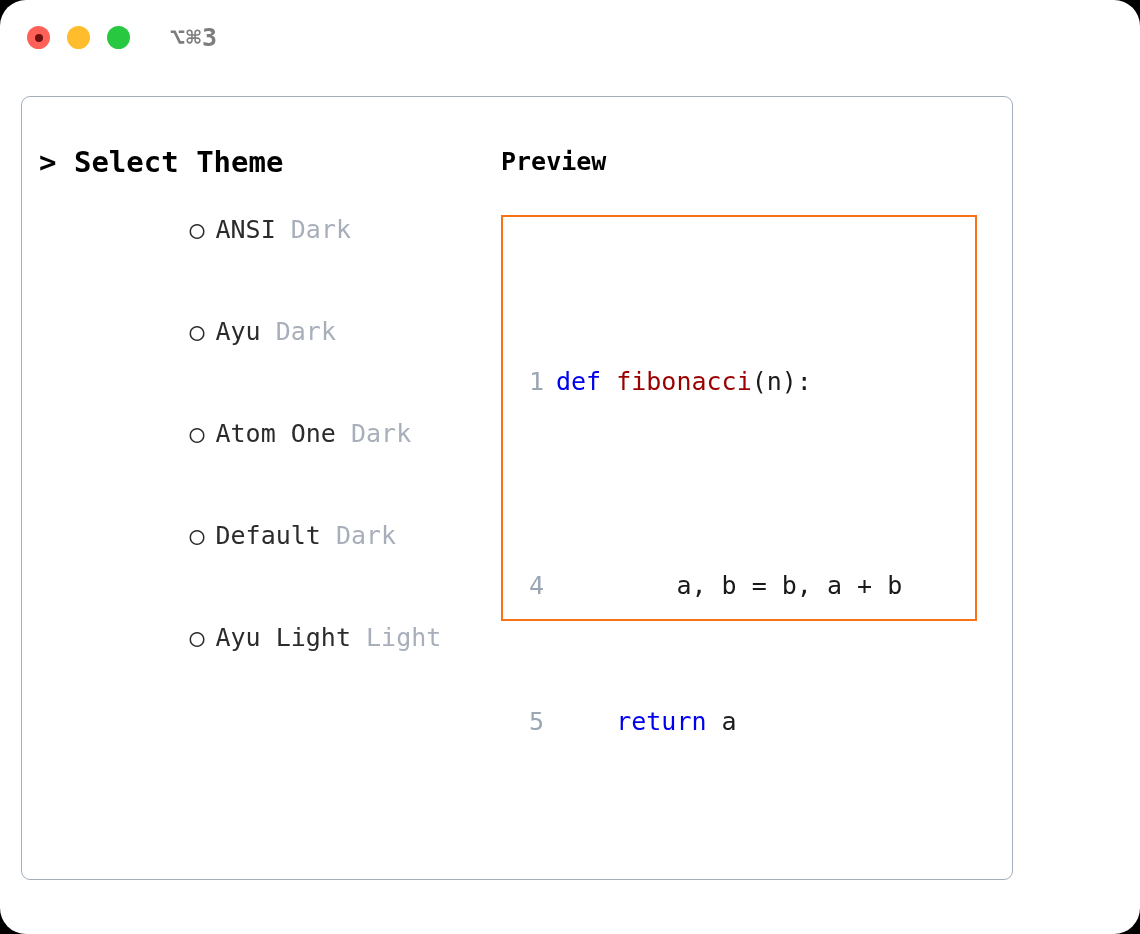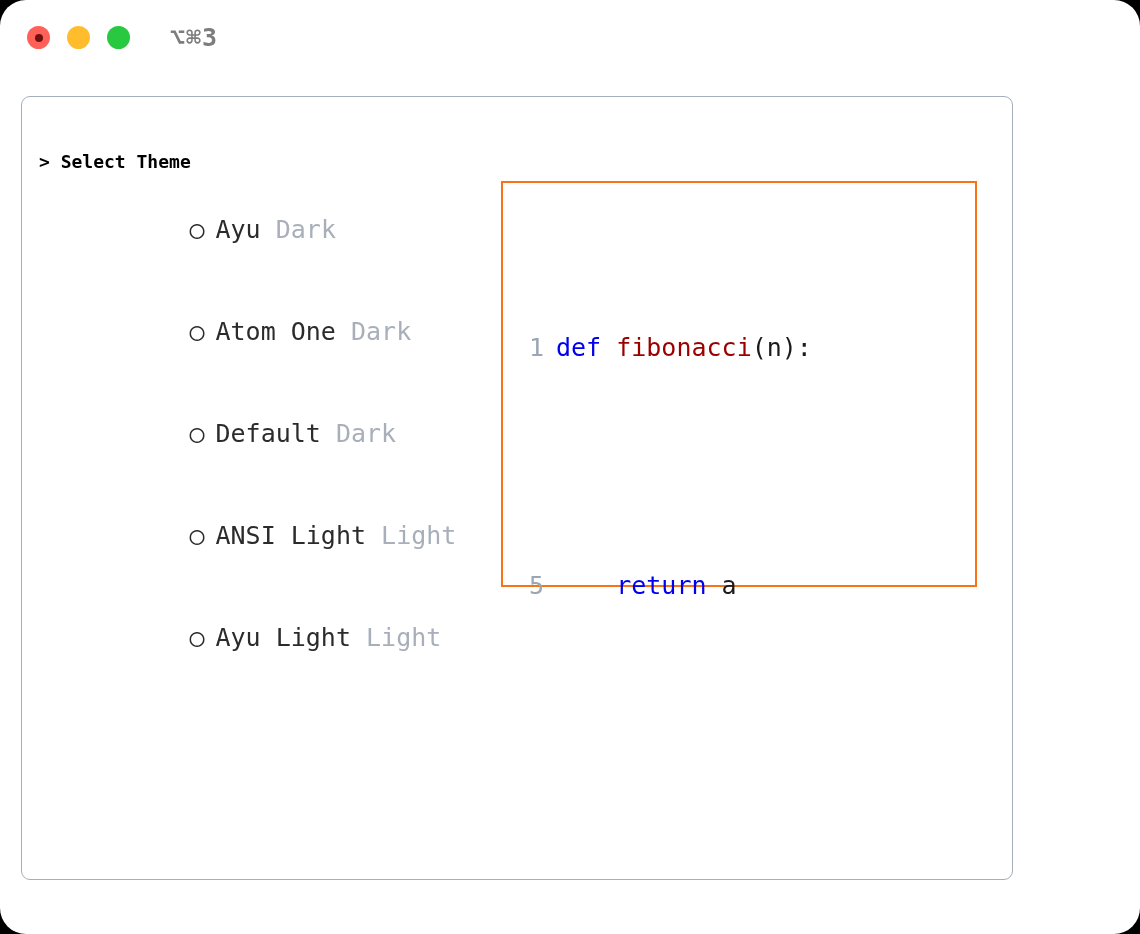--- a/index.html
+++ b/index.html
@@ -87,21 +87,21 @@
   }
 
   
   .left-col {
     position: absolute;
     left: 17px;
     top: 48px;
     width: 440px;
   }
   .section-head {
-    font-size: 18px;
+    font-size: 29px;
     line-height: 34px;
     color: #000000;
     font-weight: bold;
     white-space: pre;
   }
   .opt {
     font-size: 25px;
     line-height: 34px;
     white-space: pre;
     color: #2b2b2b;
@@ -169,54 +169,56 @@
     <div class="shortcut">⌥⌘3</div>
   </div>
 
   <div class="dialog">
     <div class="cols">
 
       <div class="left-col">
 
         <div class="section-head">&gt; Select Theme</div>
 
+        <div class="opt">
+          <span class="bullet">○</span><span class="label">ANSI</span><span> </span><span class="tag">Dark</span>
+        </div>
 
         <div class="opt">
           <span class="bullet">○</span><span class="label">Ayu</span><span> </span><span class="tag">Dark</span>
         </div>
 
         <div class="opt">
           <span class="bullet">○</span><span class="label">Atom One</span><span> </span><span class="tag">Dark</span>
         </div>
 
         <div class="opt">
           <span class="bullet">○</span><span class="label">Default</span><span> </span><span class="tag">Dark</span>
         </div>
 
 
 
-        <div class="opt">
-          <span class="bullet">○</span><span class="label">ANSI Light</span><span> </span><span class="tag">Light</span>
-        </div>
 
         <div class="opt">
           <span class="bullet">○</span><span class="label">Ayu Light</span><span> </span><span class="tag">Light</span>
         </div>
 
       </div>
 
       <div class="right-col">
+        <div class="preview-title">Preview</div>
 
         <div class="preview-box">
           <div class="code">
 
             <div><span class="ln">1</span><span class="kw">def </span><span class="fn">fibonacci</span><span class="txt">(n):</span></div>
 
 
 
+            <div><span class="ln">4</span><span class="txt">        a, b = b, a + b</span></div>
 
             <div><span class="ln">5</span><span class="txt">    </span><span class="kw">return</span><span class="txt"> a</span></div>
 
             
 
             
 
             
 
             

